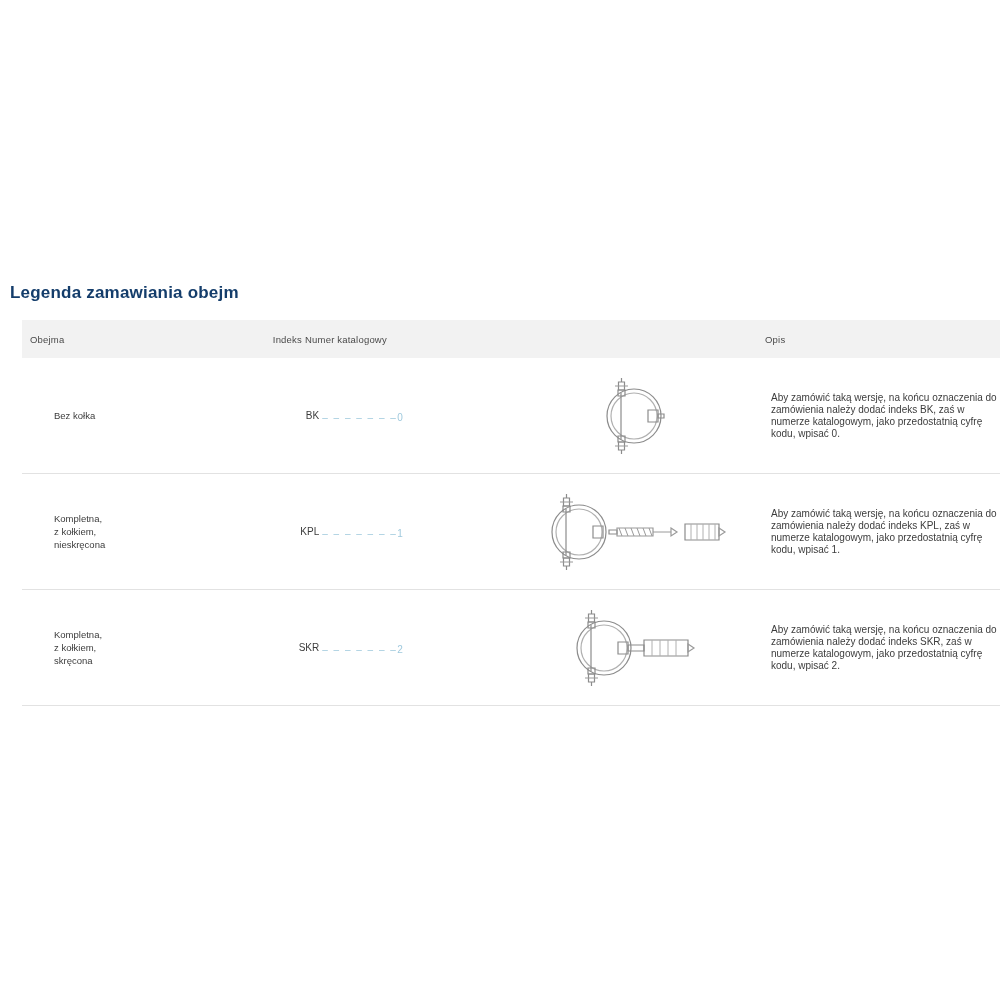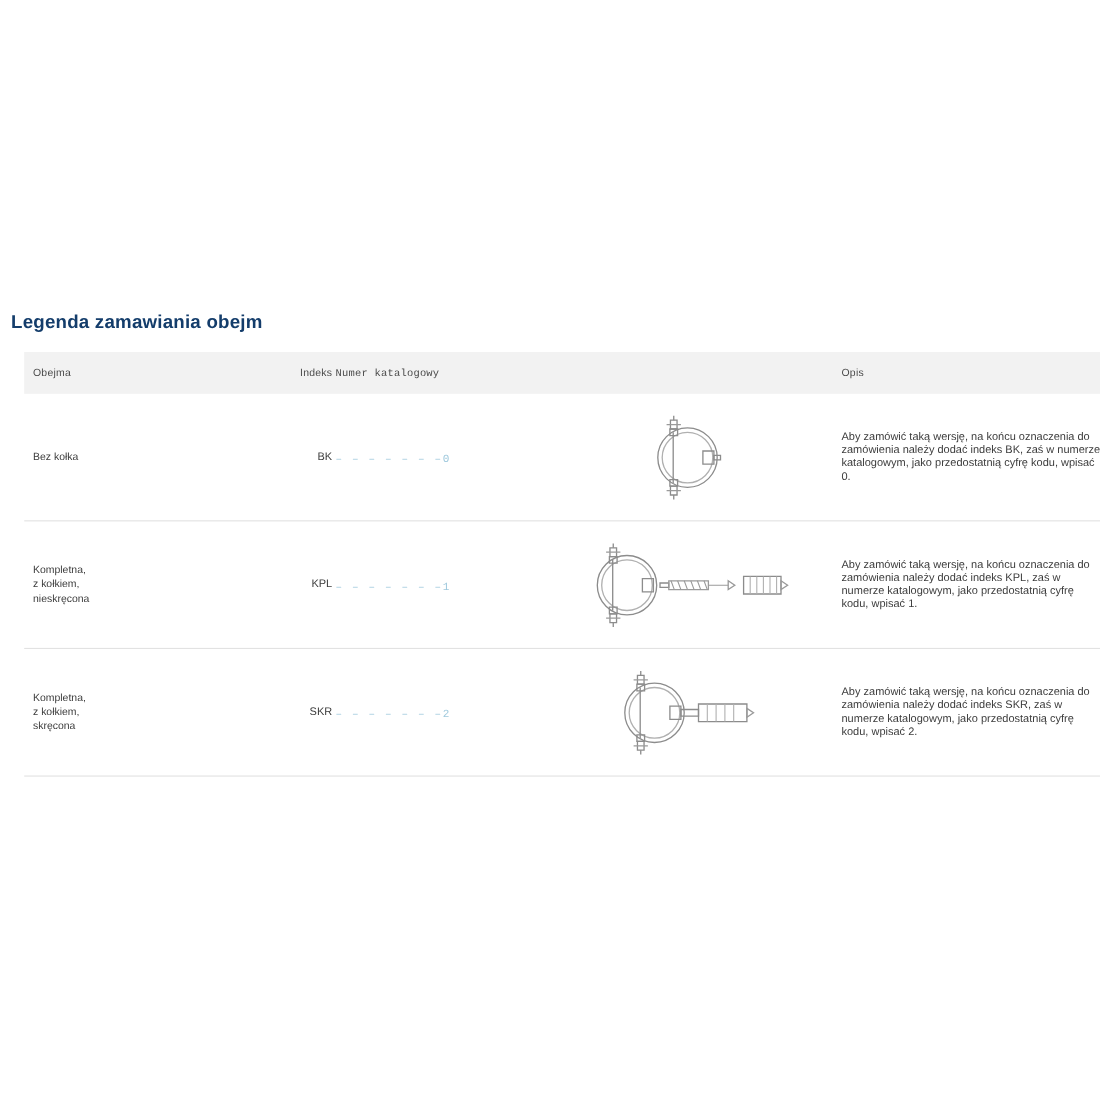--- a/index.html
+++ b/index.html
@@ -44,37 +44,38 @@
     height: 38px;
     align-items: center;
   }
   .th {
     font-size: 9.5px;
     color: #4a4a4a;
     letter-spacing: 0.2px;
   }
   .col-obejma { width: 140px; padding-left: 8px; box-sizing: border-box; }
   .col-indeks { width: 140px; padding-left: 4px; box-sizing: border-box; text-align: right; }
-  .col-numer  { width: 200px; padding-left: 3px; box-sizing: border-box; font-family: Liberation Mono, monospace; }
+  .col-numer  { width: 200px; padding-left: 3px; box-sizing: border-box; }
   .col-img    { width: 245px; }
   .col-opis   { width: 255px; padding-left: 18px; box-sizing: border-box; }
 
   .row {
     display: flex;
     align-items: center;
     border-bottom: 1px solid #e2e2e2;
     min-height: 115px;
     position: relative;
   }
   .row:last-child { border-bottom: 1px solid #e2e2e2; }
 
   .cell-text {
     font-size: 9.5px;
     line-height: 13px;
     color: #3c3c3c;
+    margin-left: 24px;
   }
   .cell-index {
     font-size: 10px;
     color: #3c3c3c;
   }
   .catnum {
     font-size: 10px;
     color: #9fc9dd;
     letter-spacing: 1.5px;
     white-space: nowrap;

